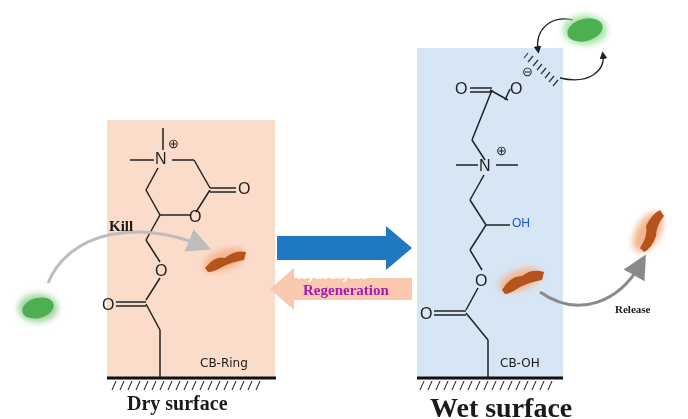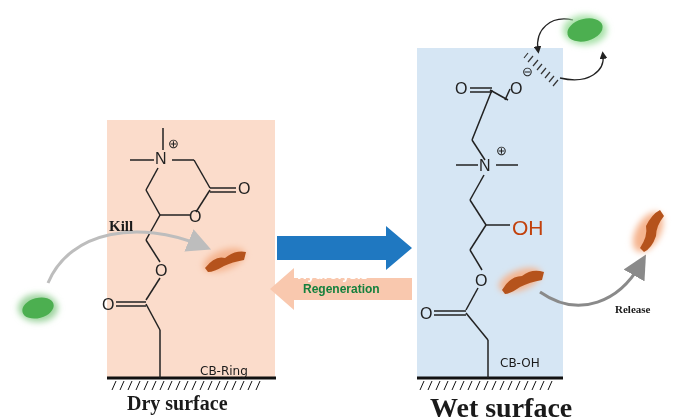--- a/index.html
+++ b/index.html
@@ -172,27 +172,27 @@
 <span class="abs" style="left:238px;top:180px;font-size:16px;color:#222;">O</span>
 <span class="abs" style="left:189px;top:208px;font-size:16px;color:#222;">O</span>
 <span class="abs" style="left:155px;top:262px;font-size:16px;color:#222;">O</span>
 <span class="abs" style="left:102px;top:296px;font-size:16px;color:#222;">O</span>
 
 <span class="abs" style="left:455px;top:80px;font-size:16px;color:#222;">O</span>
 <span class="abs" style="left:510px;top:80px;font-size:16px;color:#222;">O</span>
 <span class="abs" style="left:522px;top:64px;font-size:13px;color:#222;">⊖</span>
 <span class="abs" style="left:479px;top:157px;font-size:16px;color:#222;">N</span>
 <span class="abs" style="left:496px;top:143px;font-size:13px;color:#222;">⊕</span>
-<span class="abs" style="left:512px;top:216px;font-size:21px;color:#c2410c;">OH</span>
+<span class="abs" style="left:512px;top:216px;font-size:12px;color:#1d4ed8;">OH</span>
 <span class="abs" style="left:475px;top:272px;font-size:16px;color:#222;">O</span>
 <span class="abs" style="left:420px;top:305px;font-size:16px;color:#222;">O</span>
 
-<span class="abs panel-label" style="left:200px;top:364px;text-align:right;">CB-Ring</span>
+<span class="abs panel-label" style="left:200px;top:356px;text-align:right;">CB-Ring</span>
 <span class="abs panel-label" style="left:500px;top:356px;">CB-OH</span>
 
 <span class="abs" style="left:297px;top:240px;font-size:12px;color:#ffffff;font-weight:bold;font-family:'DejaVu Sans',sans-serif;margin-top:28px;">Hydrolysis</span>
-<span class="abs" style="left:303px;top:282px;font-size:12px;color:#15803d;font-weight:bold;font-family:Liberation Sans, sans-serif;">Regeneration</span>
+<span class="abs" style="left:303px;top:282px;font-size:15px;color:#a21caf;font-weight:bold;font-family:Liberation Serif, serif;">Regeneration</span>
 
 <span class="abs lbl-serif" style="left:109px;top:218px;font-size:15px;">Kill</span>
 <span class="abs lbl-serif" style="left:615px;top:303px;font-size:11px;">Release</span>
 
 <span class="abs lbl-serif" style="left:127px;top:392px;font-size:20px;text-align:right;">Dry surface</span>
 <span class="abs lbl-serif" style="left:430px;top:392px;font-size:28px;">Wet surface</span>
 
 </body></html>

